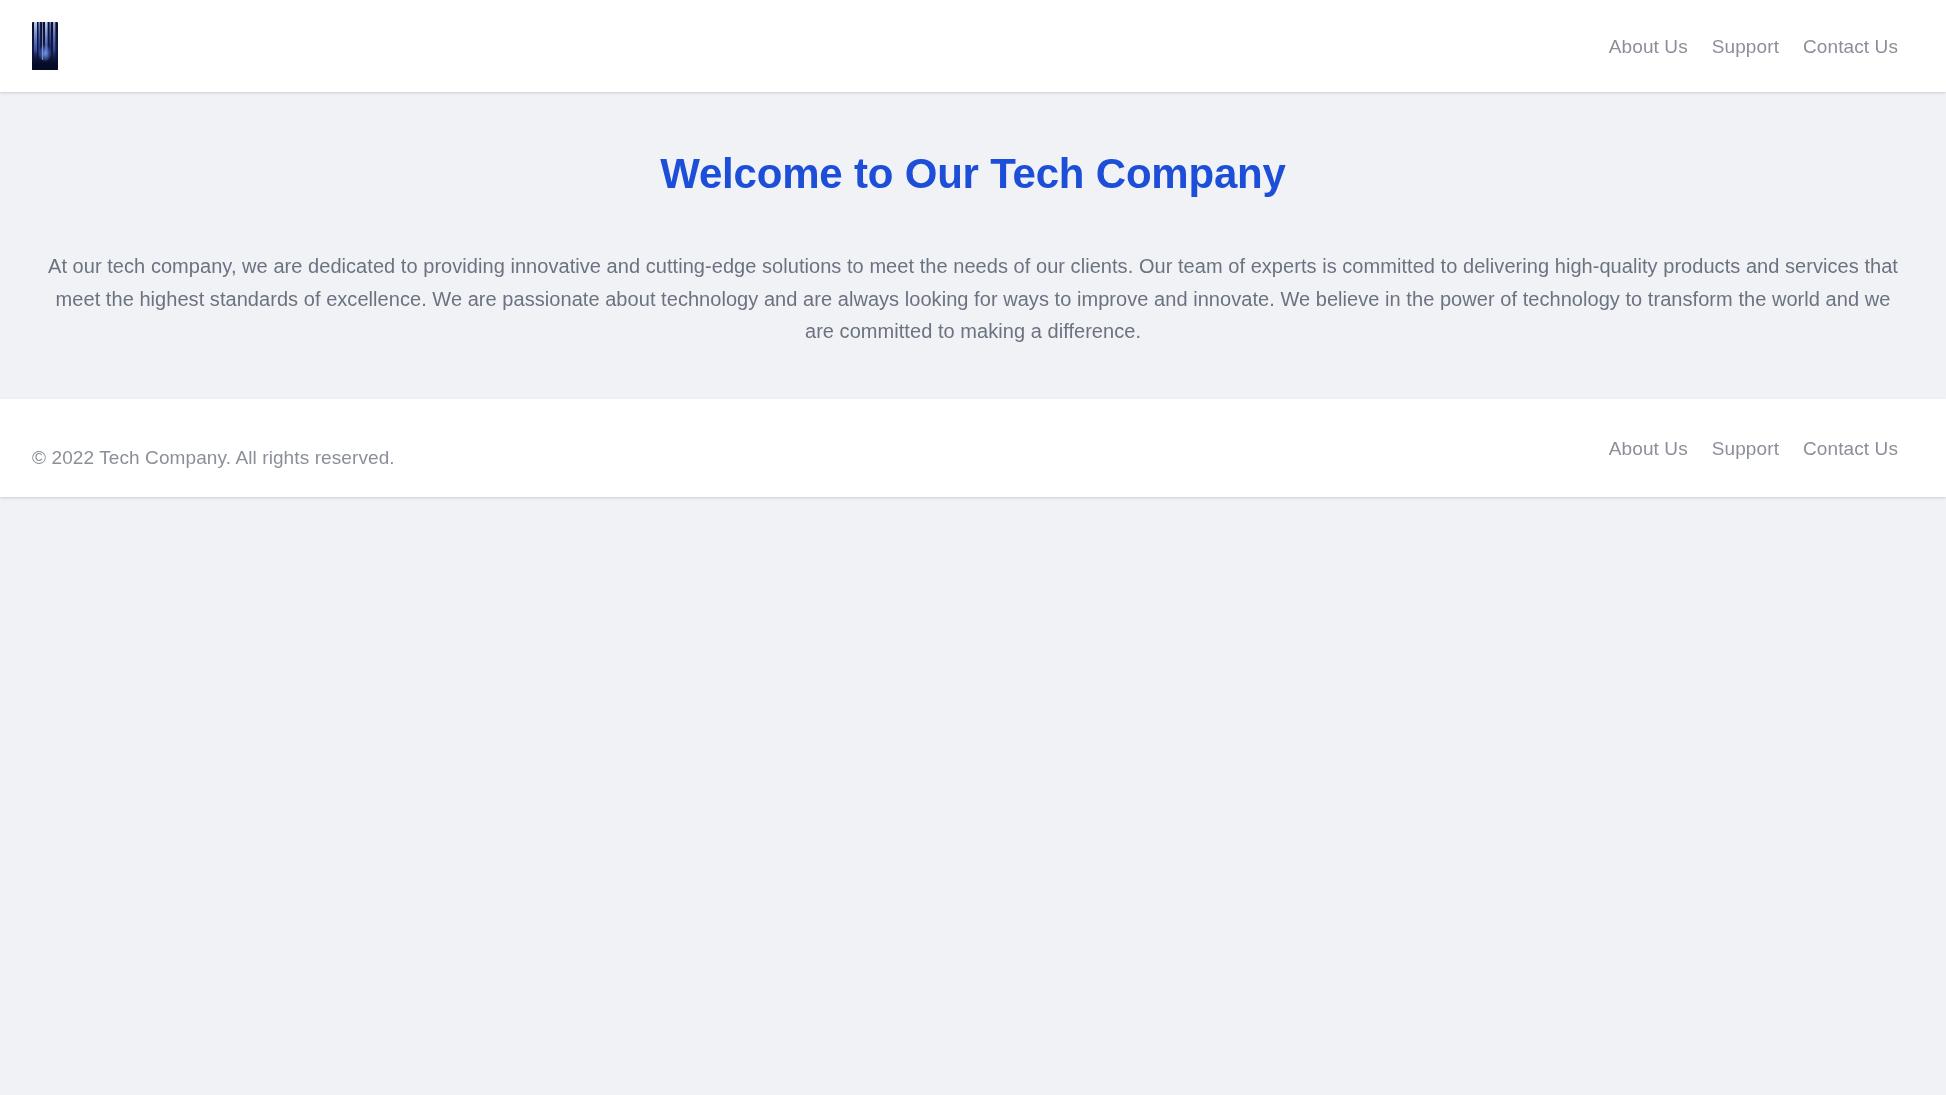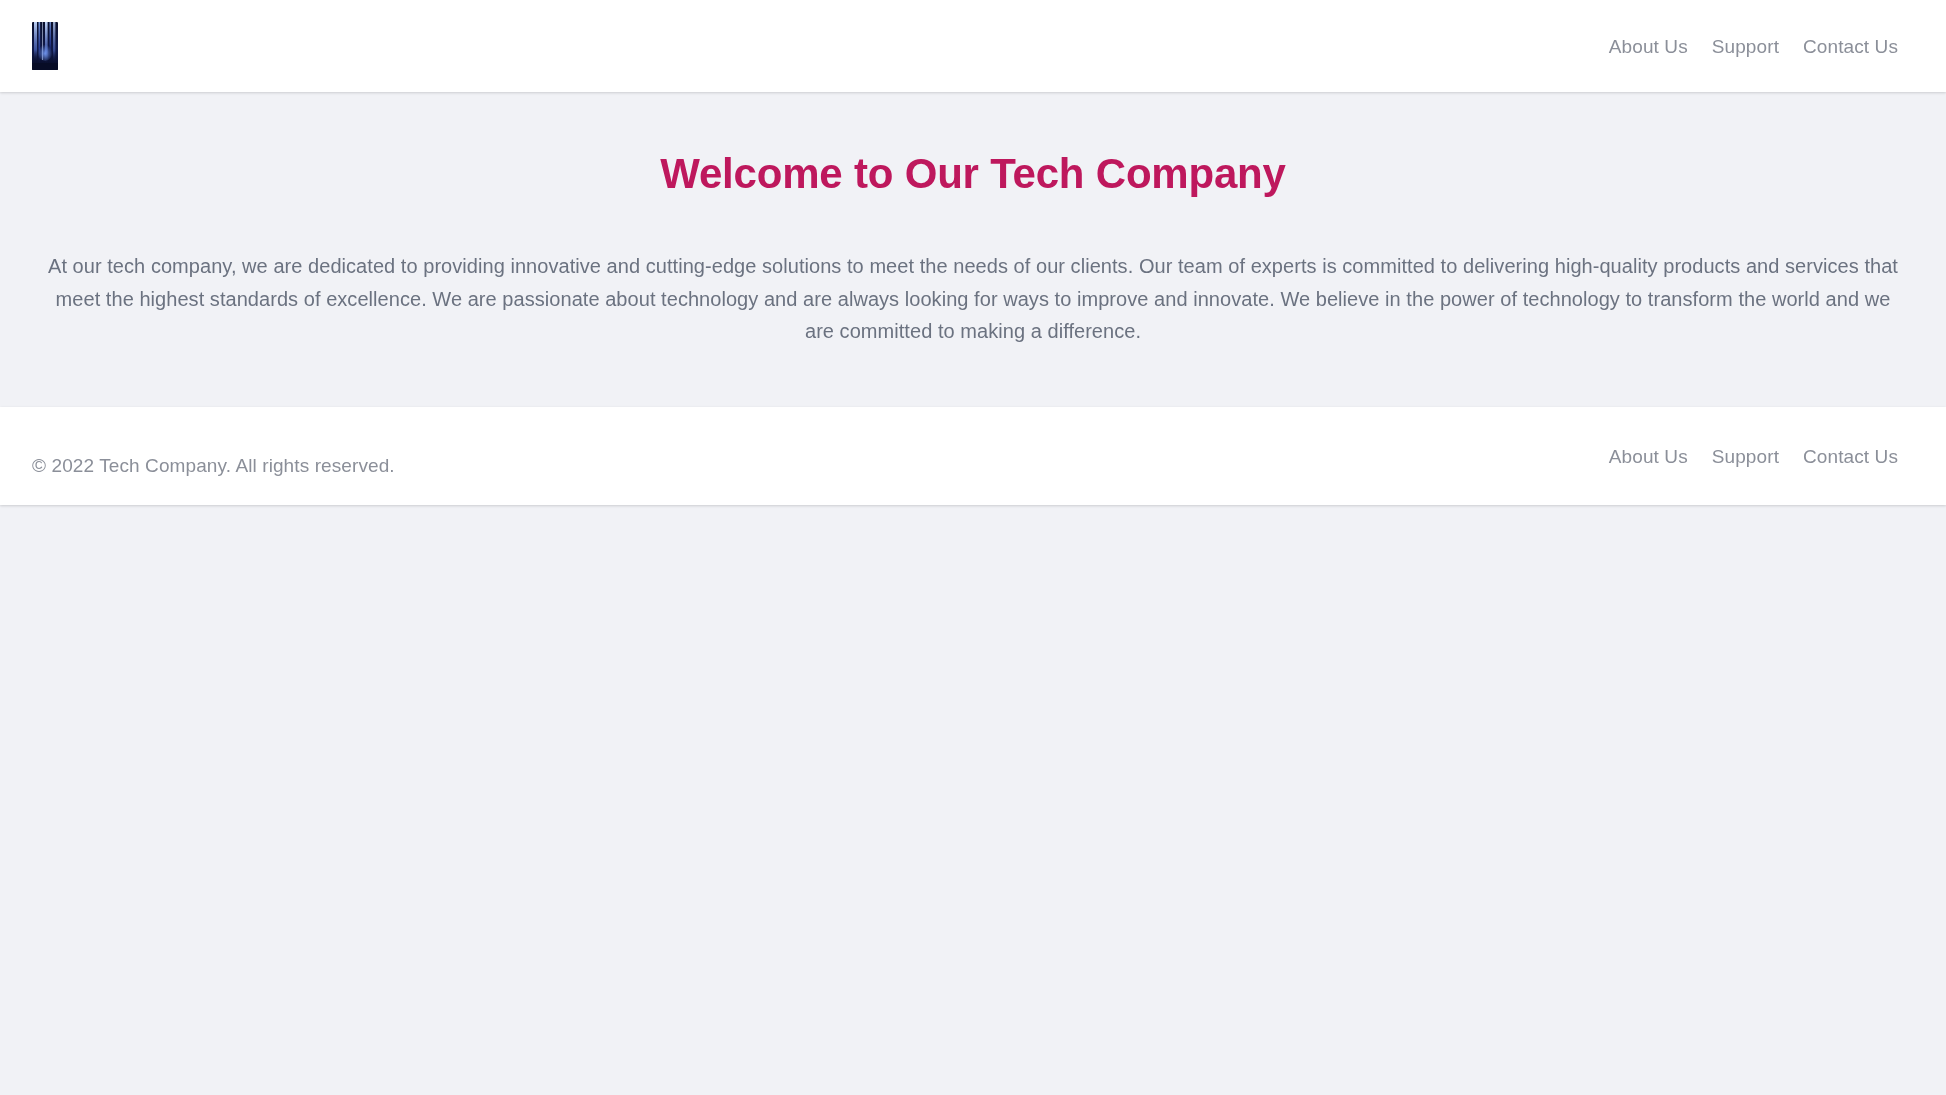--- a/index.html
+++ b/index.html
@@ -63,32 +63,32 @@
   
   .main {
     background: #f1f2f6;
     padding: 58px 40px 44px;
     text-align: center;
   }
 
   .page-title {
     font-size: 42px;
     font-weight: 700;
-    color: #be185d;
+    color: #1d4ed8;
     line-height: 1.15;
     letter-spacing: -0.2px;
     margin-bottom: 52px;
   }
 
   .intro-text {
     font-size: 20px;
     line-height: 1.62;
     color: #6b7280;
     max-width: 1880px;
-    margin: 16px auto;
+    margin: 8px auto;
     text-align: center;
     letter-spacing: 0.05px;
   }
 
   
   .site-footer {
     background: #ffffff;
     height: 98px;
     display: flex;
     align-items: center;

